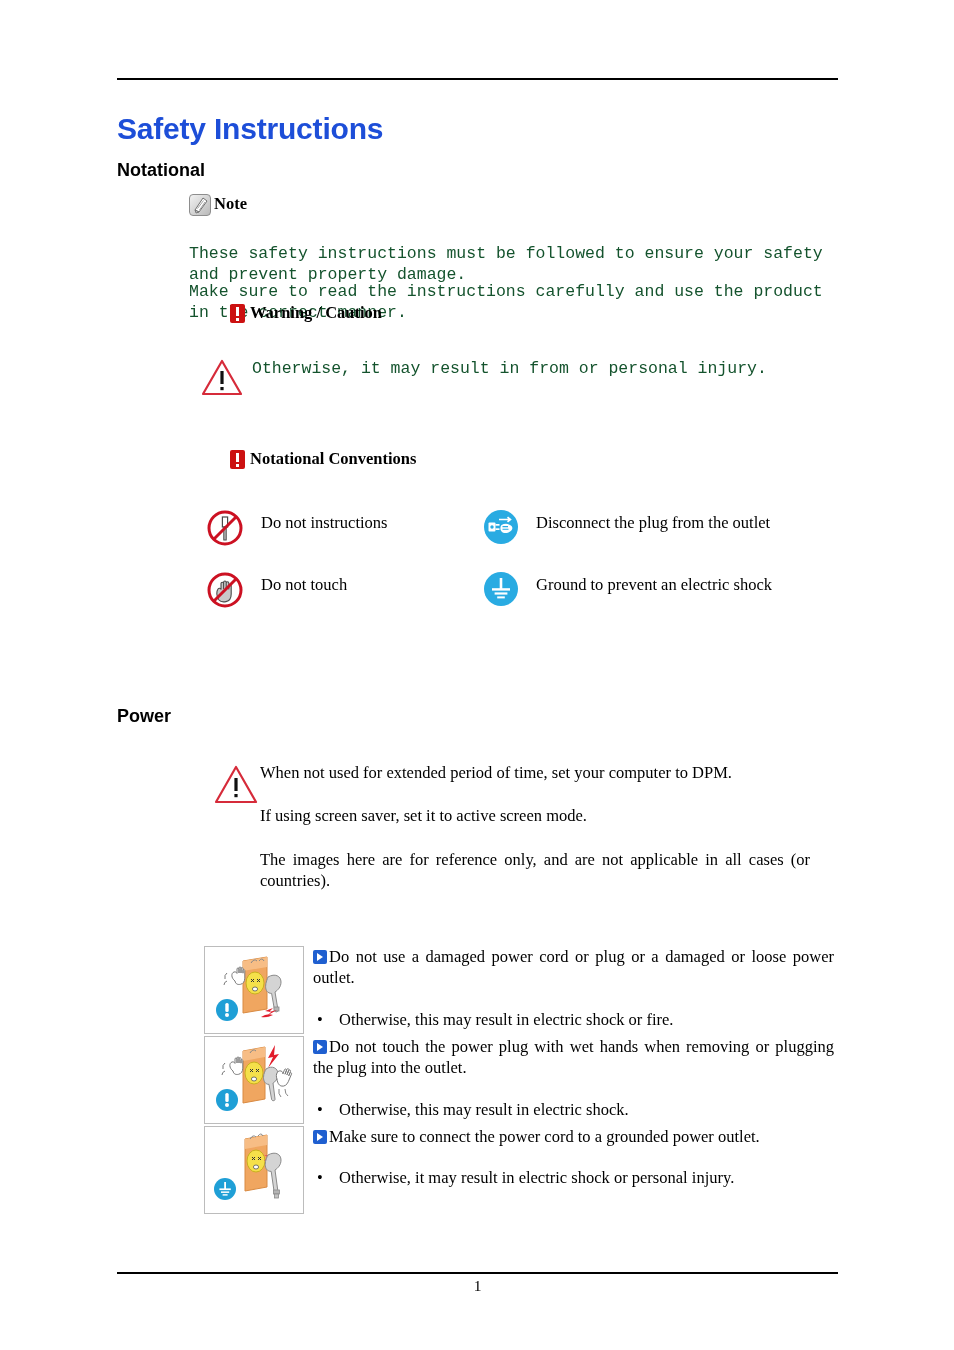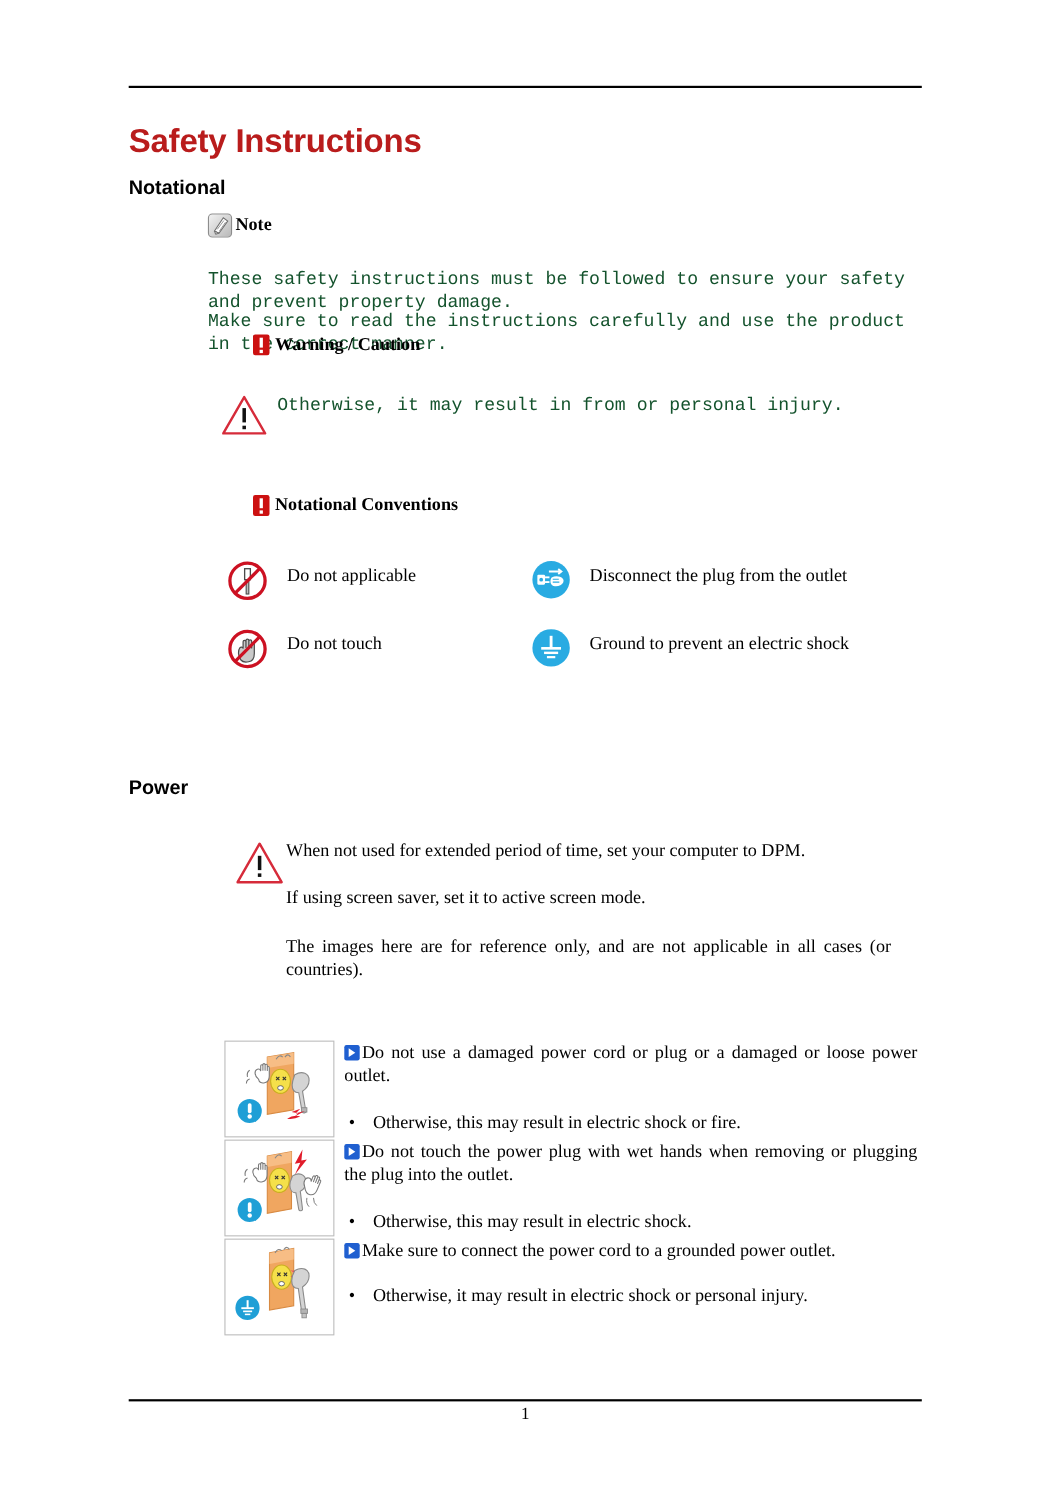--- a/index.html
+++ b/index.html
@@ -41,21 +41,21 @@
 
   h1.doc-title {
     position: absolute;
     left: 117px;
     top: 112px;
     margin: 0;
     font-family: "Liberation Sans", sans-serif;
     font-weight: bold;
     font-size: 30px;
     letter-spacing: -0.2px;
-    color: #b91c1c;
+    color: #1d4ed8;
   }
   h2.sec-title {
     position: absolute;
     left: 117px;
     margin: 0;
     font-family: "Liberation Sans", sans-serif;
     font-weight: bold;
     font-size: 18px;
     color: #000;
   }
@@ -290,21 +290,21 @@
     <div class="conv-row">
       <div class="conv-cell left">
         <span class="ico">
           <svg width="40" height="40" viewBox="0 0 40 40">
             <rect x="17.4" y="9" width="5.2" height="10" fill="#ffffff" stroke="#4a4a4a" stroke-width="1.2"></rect>
             <rect x="18.8" y="19" width="2.4" height="13" fill="#bdbdbd" stroke="#4a4a4a" stroke-width="1"></rect>
             <circle cx="20" cy="20" r="16" fill="none" stroke="#cc1122" stroke-width="3"></circle>
             <line x1="9" y1="31" x2="31" y2="9" stroke="#cc1122" stroke-width="3"></line>
           </svg>
         </span>
-        <span class="conv-label">Do not applicable</span>
+        <span class="conv-label">Do not instructions</span>
       </div>
       <div class="conv-cell right">
         <span class="ico">
           <svg width="38" height="38" viewBox="0 0 38 38">
             <circle cx="19" cy="19" r="17" fill="#29abe2"></circle>
             <rect x="6.5" y="14.5" width="7" height="9" rx="1" fill="#ffffff"></rect>
             <circle cx="10" cy="19" r="1.7" fill="#29abe2"></circle>
             <rect x="13.5" y="16" width="4" height="1.7" fill="#ffffff"></rect>
             <rect x="13.5" y="20.3" width="4" height="1.7" fill="#ffffff"></rect>
             <path d="M17 11.5 L28 11.5 M25.5 9.2 L28.4 11.5 L25.5 13.8" stroke="#ffffff" stroke-width="1.7" fill="none"></path>

